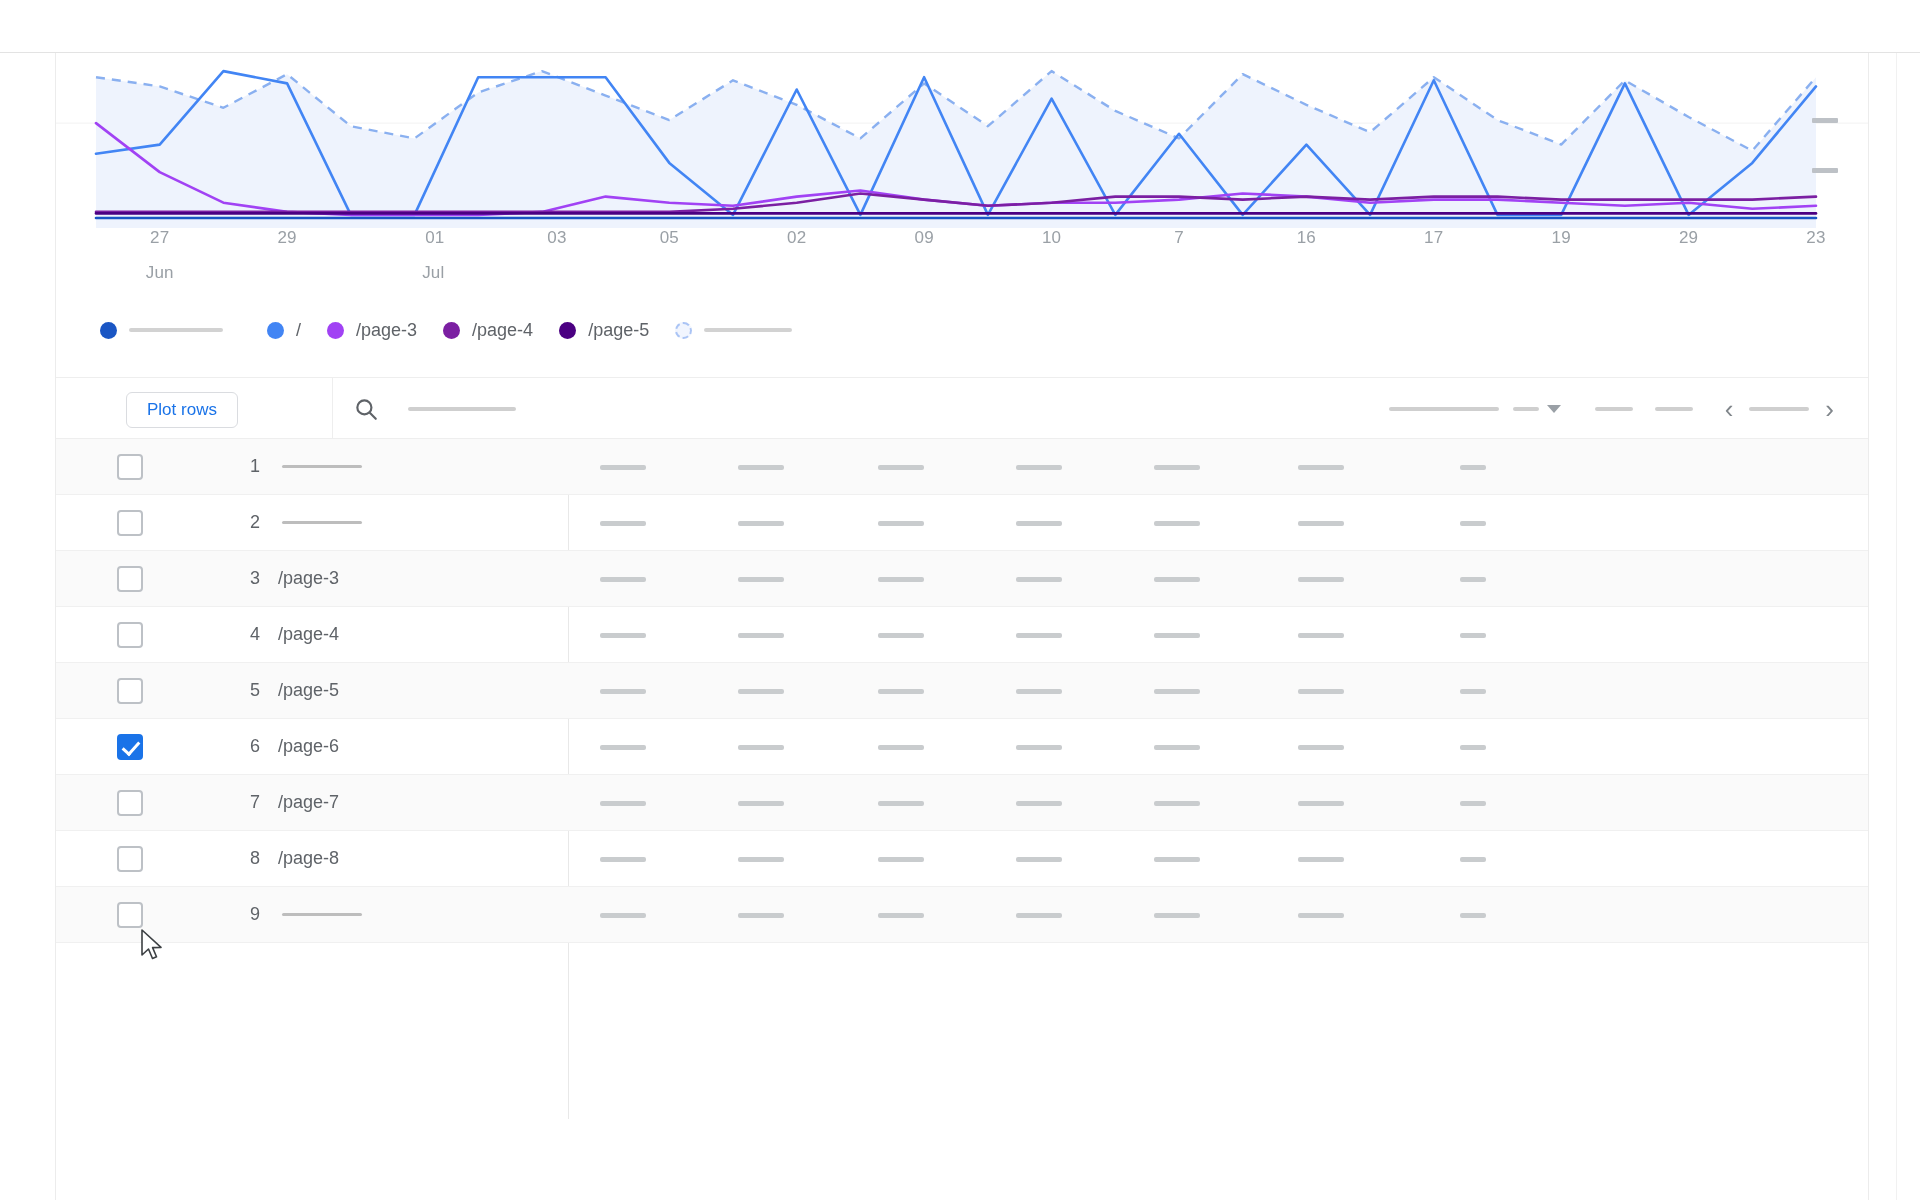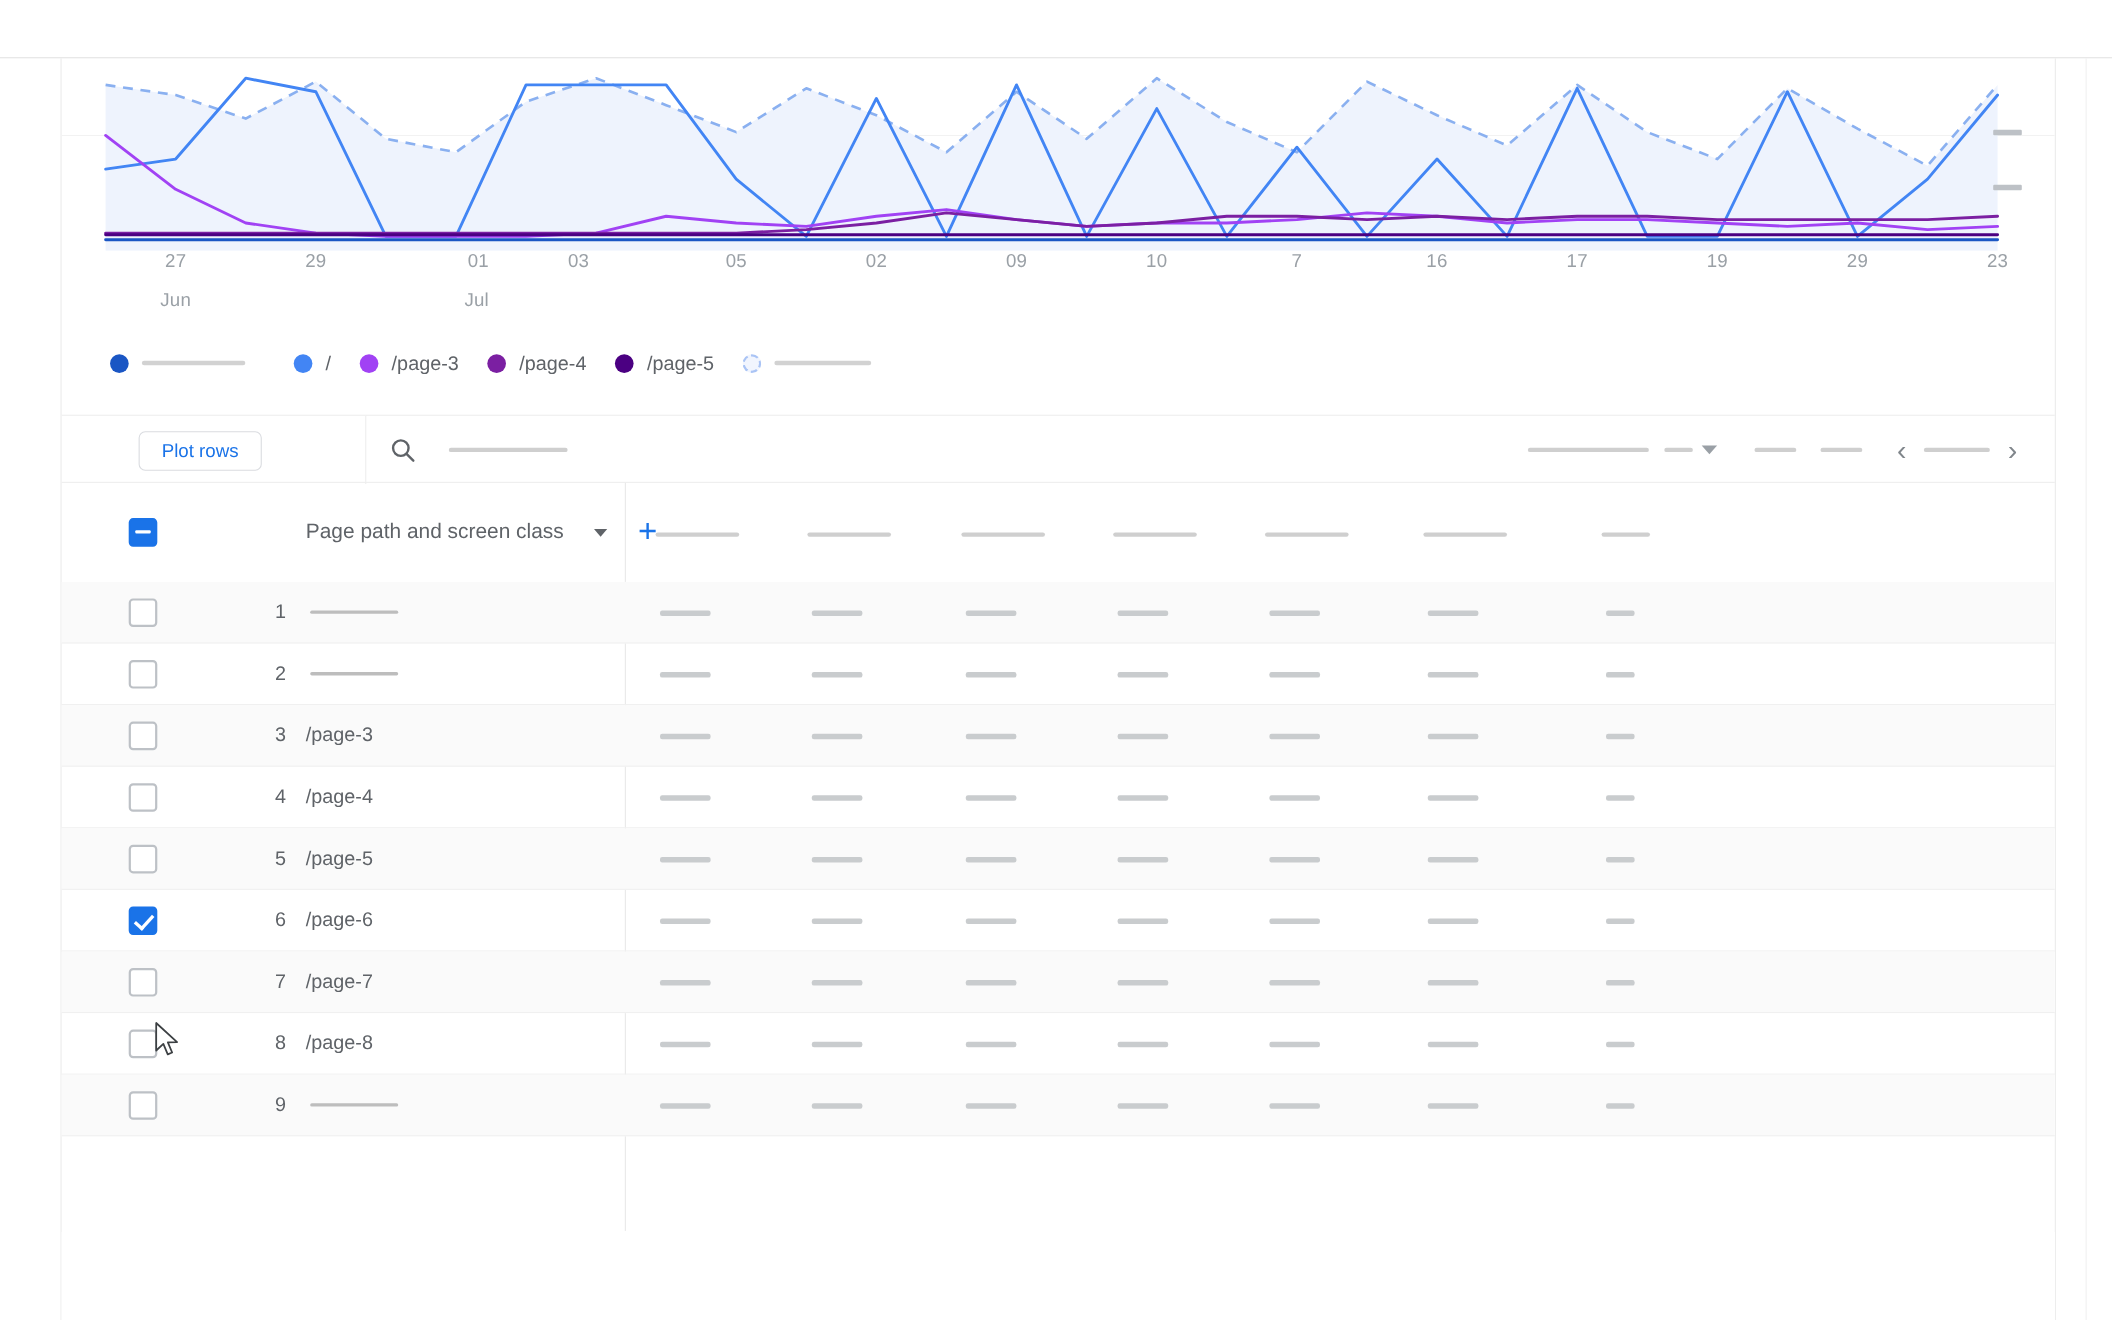--- a/index.html
+++ b/index.html
@@ -214,21 +214,21 @@
         <path d="M 40.0 70.1 L 103.7 119.1 L 167.4 149.7 L 231.1 158.9 L 294.8 161.9 L 358.5 161.9 L 422.2 161.9 L 485.9 158.9 L 549.6 143.6 L 613.3 149.7 L 677.0 152.8 L 740.7 143.6 L 804.4 137.5 L 868.1 146.6 L 931.9 152.8 L 995.6 149.7 L 1059.3 149.7 L 1123.0 146.6 L 1186.7 140.5 L 1250.4 143.6 L 1314.1 149.7 L 1377.8 146.6 L 1441.5 146.6 L 1505.2 149.7 L 1568.9 152.8 L 1632.6 149.7 L 1696.3 155.8 L 1760.0 152.8" fill="none" stroke="#a142f4" stroke-width="2.6" stroke-linejoin="round" stroke-linecap="round"></path>
         <path d="M 40.0 158.9 L 103.7 158.9 L 167.4 158.9 L 231.1 158.9 L 294.8 158.9 L 358.5 158.9 L 422.2 158.9 L 485.9 158.9 L 549.6 158.9 L 613.3 158.9 L 677.0 155.8 L 740.7 149.7 L 804.4 140.5 L 868.1 146.6 L 931.9 152.8 L 995.6 149.7 L 1059.3 143.6 L 1123.0 143.6 L 1186.7 146.6 L 1250.4 143.6 L 1314.1 146.6 L 1377.8 143.6 L 1441.5 143.6 L 1505.2 146.6 L 1568.9 146.6 L 1632.6 146.6 L 1696.3 146.6 L 1760.0 143.6" fill="none" stroke="#7b1fa2" stroke-width="2.6" stroke-linejoin="round" stroke-linecap="round"></path>
         <path d="M 40.0 160.4 L 103.7 160.4 L 167.4 160.4 L 231.1 160.4 L 294.8 160.4 L 358.5 160.4 L 422.2 160.4 L 485.9 160.4 L 549.6 160.4 L 613.3 160.4 L 677.0 160.4 L 740.7 160.4 L 804.4 160.4 L 868.1 160.4 L 931.9 160.4 L 995.6 160.4 L 1059.3 160.4 L 1123.0 160.4 L 1186.7 160.4 L 1250.4 160.4 L 1314.1 160.4 L 1377.8 160.4 L 1441.5 160.4 L 1505.2 160.4 L 1568.9 160.4 L 1632.6 160.4 L 1696.3 160.4 L 1760.0 160.4" fill="none" stroke="#4b0082" stroke-width="2.6" stroke-linejoin="round" stroke-linecap="round"></path>
       </svg>
   </div>
 
   <div class="x-axis">
       <div class="x-tick" style="left: 73.7037px; top: 0px;">27<span class="mon">Jun</span></div>
       <div class="x-tick" style="left: 201.111px; top: 0px;">29</div>
       <div class="x-tick" style="left: 328.519px; top: 0px; text-align: right;">01<span class="mon">Jul</span></div>
-      <div class="x-tick" style="left: 440px; top: 0px;">03</div>
+      <div class="x-tick" style="left: 471px; top: 0px;">03</div>
       <div class="x-tick" style="left: 583.333px; top: 0px;">05</div>
       <div class="x-tick" style="left: 710.741px; top: 0px;">02</div>
       <div class="x-tick" style="left: 838.148px; top: 0px;">09</div>
       <div class="x-tick" style="left: 965.556px; top: 0px;">10</div>
       <div class="x-tick" style="left: 1092.96px; top: 0px;">7</div>
       <div class="x-tick" style="left: 1220.37px; top: 0px;">16</div>
       <div class="x-tick" style="left: 1347.78px; top: 0px;">17</div>
       <div class="x-tick" style="left: 1475.19px; top: 0px;">19</div>
       <div class="x-tick" style="left: 1602.59px; top: 0px;">29</div>
       <div class="x-tick" style="left: 1730px; top: 0px;">23</div>
@@ -286,35 +286,20 @@
       <div style="width:10px"></div>
       <div class="pg-redact pg-w-page"></div>
       <div style="width:10px"></div>
       <div class="pg-arrow">›</div>
     </div>
   </div>
 
   <div id="table">
     <div class="col-split"></div>
 
-    <div class="row header">
-      <div class="cb indeterminate"></div>
-      <div class="dim-title">Page path and screen class</div>
-      <div class="dim-caret"></div>
-      <div class="dim-plus">+</div>
-      <div class="cells">
-          <div class="cell-bar hdr-bar" style="left: 28px; top: 45px; width: 76px;"></div>
-          <div class="cell-bar hdr-bar" style="left: 166px; top: 45px; width: 76px;"></div>
-          <div class="cell-bar hdr-bar" style="left: 306px; top: 45px; width: 76px;"></div>
-          <div class="cell-bar hdr-bar" style="left: 444px; top: 45px; width: 76px;"></div>
-          <div class="cell-bar hdr-bar" style="left: 582px; top: 45px; width: 76px;"></div>
-          <div class="cell-bar hdr-bar" style="left: 726px; top: 45px; width: 76px;"></div>
-          <div class="cell-bar hdr-bar" style="left: 888px; top: 45px; width: 44px;"></div>
-        </div>
-    </div>
 
 
     <div id="data-rows">
         <div class="row data zebra">
           <div class="cb"></div>
           <div class="row-num">1</div>
           <div class="row-redact"></div>
           <div class="cells">
             <div class="cell-bar" style="left: 32px; top: 26px; width: 46px;"></div>
             <div class="cell-bar" style="left: 170px; top: 26px; width: 46px;"></div>

